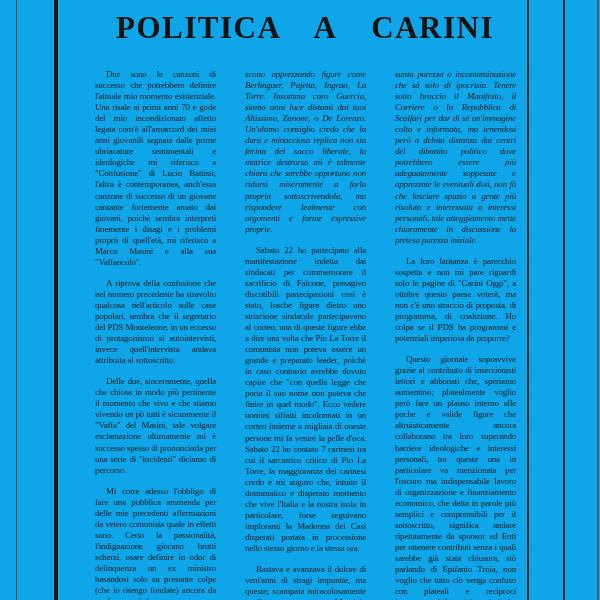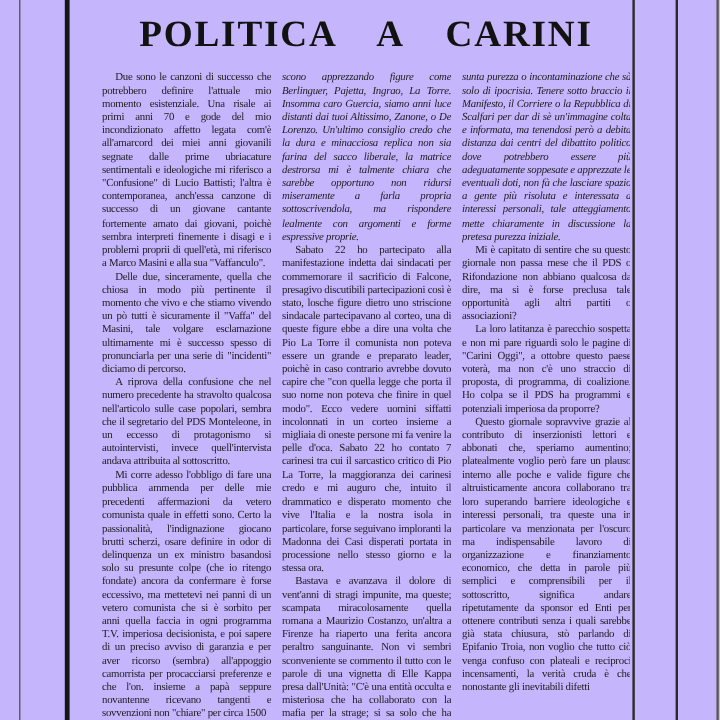--- a/index.html
+++ b/index.html
@@ -4,21 +4,21 @@
 <style>
   html, body { margin: 0; padding: 0; }
   body {
     width: 600px; height: 600px;
     background: #efefed;
     font-family: "Liberation Serif", "DejaVu Serif", serif;
   }
   .page {
     position: relative;
     width: 600px; height: 600px;
-    background: #c4b5fd;
+    background: #0ea5e9;
     overflow: hidden;
     color: #1c1c1c;
   }
   .vrule { position: absolute; top: 0; height: 600px; }
   .rule-left-outer  { left: 16px;  width: 1px; background: #4a4a48; }
   .rule-left-inner  { left: 54px;  width: 4px; background: #171715; }
   .rule-right-inner { left: 527px; width: 2px; background: #2b2b29; }
   .rule-right-mid   { left: 563px; width: 2px; background: #2b2b29; }
   .rule-right-edge  { left: 597px; width: 2px; background: #5a5a58; }
 
@@ -49,21 +49,21 @@
   }
   .col {
     width: 141px;
     flex: 0 0 141px;
     text-align: justify;
     font-size: 9px;
     line-height: 11.05px;
     letter-spacing: -0.2px;
     overflow: hidden;
   }
-  .col p { margin: 0; text-indent: 11px; }
+  .col p { margin: 10px; text-indent: 11px; }
   .col p.cont { text-indent: 0; font-style: italic; }
 </style>
 </head>
 <body>
 
 <div class="page">
 
   <div class="vrule rule-left-outer"></div>
   <div class="vrule rule-left-inner"></div>
   <div class="vrule rule-right-inner"></div>
@@ -71,33 +71,32 @@
   <div class="vrule rule-right-edge"></div>
 
   <div class="content">
 
     <h1 class="title">POLITICA A CARINI</h1>
 
     <div class="columns">
 
       <div class="col">
         <p>Due sono le canzoni di successo che potrebbero definire l'attuale mio momento esistenziale. Una risale ai primi anni 70 e gode del mio incondizionato affetto legata com'è all'amarcord dei miei anni giovanili segnate dalle prime ubriacature sentimentali e ideologiche mi riferisco a "Confusione" di Lucio Battisti; l'altra è contemporanea, anch'essa canzone di successo di un giovane cantante fortemente amato dai giovani, poichè sembra interpreti finemente i disagi e i problemi proprii di quell'età, mi riferisco a Marco Masini e alla sua "Vaffanculo".</p>
+        <p>A riprova della confusione che nel numero precedente ha stravolto qualcosa nell'articolo sulle case popolari, sembra che il segretario del PDS Monteleone, in un eccesso di protagonismo si autointervisti, invece quell'intervista andava attribuita al sottoscritto.</p>
         <p>Delle due, sinceramente, quella che chiosa in modo più pertinente il momento che vivo e che stiamo vivendo un pò tutti è sicuramente il "Vaffa" del Masini, tale volgare esclamazione ultimamente mi è successo spesso di pronunciarla per una serie di "incidenti" diciamo di percorso.</p>
-        <p>A riprova della confusione che nel numero precedente ha stravolto qualcosa nell'articolo sulle case popolari, sembra che il segretario del PDS Monteleone, in un eccesso di protagonismo si autointervisti, invece quell'intervista andava attribuita al sottoscritto.</p>
         <p>Mi corre adesso l'obbligo di fare una pubblica ammenda per delle mie precedenti affermazioni da vetero comunista quale in effetti sono. Certo la passionalità, l'indignazione giocano brutti scherzi, osare definire in odor di delinquenza un ex ministro basandosi solo su presunte colpe (che io ritengo fondate) ancora da confermare è forse eccessivo, ma mettetevi nei panni di un vetero comunista che si è sorbito per anni quella faccia in ogni programma T.V. imperiosa decisionista, e poi sapere di un preciso avviso di garanzia e per aver ricorso (sembra) all'appoggio camorrista per procacciarsi preferenze e che l'on. insieme a papà seppure novantenne ricevano tangenti e sovvenzioni non "chiare" per circa 1500</p>
       </div>
 
       <div class="col">
         <p class="cont">scono apprezzando figure come Berlinguer, Pajetta, Ingrao, La Torre. Insomma caro Guercia, siamo anni luce distanti dai tuoi Altissimo, Zanone, o De Lorenzo. Un'ultimo consiglio credo che la dura e minacciosa replica non sia farina del sacco liberale, la matrice destrorsa mi è talmente chiara che sarebbe opportuno non ridursi miseramente a farla propria sottoscrivendola, ma rispondere lealmente con argomenti e forme espressive proprie.</p>
         <p>Sabato 22 ho partecipato alla manifestazione indetta dai sindacati per commemorare il sacrificio di Falcone, presagivo discutibili partecipazioni così è stato, losche figure dietro uno striscione sindacale partecipavano al corteo, una di queste figure ebbe a dire una volta che Pio La Torre il comunista non poteva essere un grande e preparato leader, poichè in caso contrario avrebbe dovuto capire che "con quella legge che porta il suo nome non poteva che finire in quel modo". Ecco vedere uomini siffatti incolonnati in un corteo insieme a migliaia di oneste persone mi fa venire la pelle d'oca. Sabato 22 ho contato 7 carinesi tra cui il sarcastico critico di Pio La Torre, la maggioranza dei carinesi credo e mi auguro che, intuito il drammatico e disperato momento che vive l'Italia e la nostra isola in particolare, forse seguivano imploranti la Madonna dei Casi disperati portata in processione nello stesso giorno e la stessa ora.</p>
         <p>Bastava e avanzava il dolore di vent'anni di stragi impunite, ma queste; scampata miracolosamente quella romana a Maurizio Costanzo, un'altra a Firenze ha riaperto una ferita ancora peraltro sanguinante. Non vi sembri sconveniente se commento il tutto con le parole di una vignetta di Elle Kappa presa dall'Unità: "C'è una entità occulta e misteriosa che ha collaborato con la mafia per la strage; si sa solo che ha l'oscuro disegno di rimanere al potere per altri 45 anni".</p>
       </div>
 
       <div class="col">
         <p class="cont">sunta purezza o incontaminazione che sà solo di ipocrisia. Tenere sotto braccio il Manifesto, il Corriere o la Repubblica di Scalfari per dar di sè un'immagine colta e informata, ma tenendosi però a debita distanza dai centri del dibattito politico dove potrebbero essere più adeguatamente soppesate e apprezzate le eventuali doti, non fà che lasciare spazio a gente più risoluta e interessata a interessi personali, tale atteggiamento mette chiaramente in discussione la pretesa purezza iniziale.</p>
-        <p>Mi è capitato di sentire che su questo giornale non passa mese che il PDS o Rifondazione non abbiano qualcosa da dire, ma si è forse preclusa tale opportunità agli altri partiti o associazioni?</p>
         <p>La loro latitanza è parecchio sospetta e non mi pare riguardi solo le pagine di "Carini Oggi", a ottobre questo paese voterà, ma non c'è uno straccio di proposta, di programma, di coalizione. Ho colpa se il PDS ha programmi e potenziali imperiosa da proporre?</p>
         <p>Questo giornale sopravvive grazie al contributo di inserzionisti lettori e abbonati che, speriamo aumentino; platealmente voglio però fare un plauso interno alle poche e valide figure che altruisticamente ancora collaborano tra loro superando barriere ideologiche e interessi personali, tra queste una in particolare va menzionata per l'oscuro ma indispensabile lavoro di organizzazione e finanziamento economico, che detta in parole più semplici e comprensibili per il sottoscritto, significa andare ripetutamente da sponsor ed Enti per ottenere contributi senza i quali sarebbe già stata chiusura, stò parlando di Epifanio Troia, non voglio che tutto ciò venga confuso con plateali e reciproci incensamenti, la verità cruda è che nonostante gli inevitabili difetti</p>
       </div>
 
     </div>
   </div>
 </div>
 
 </body></html>

